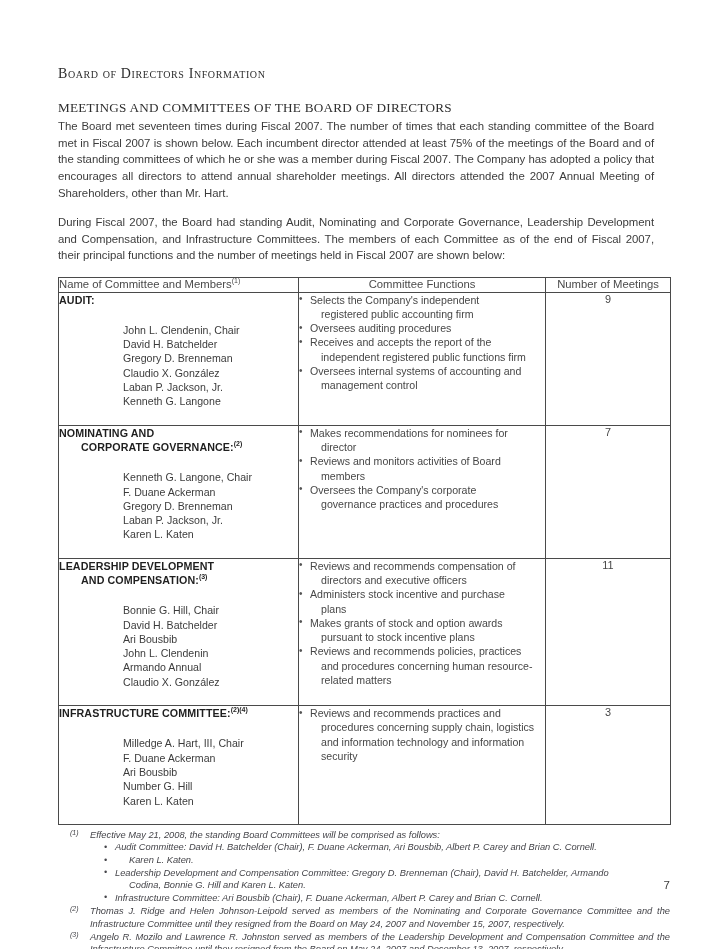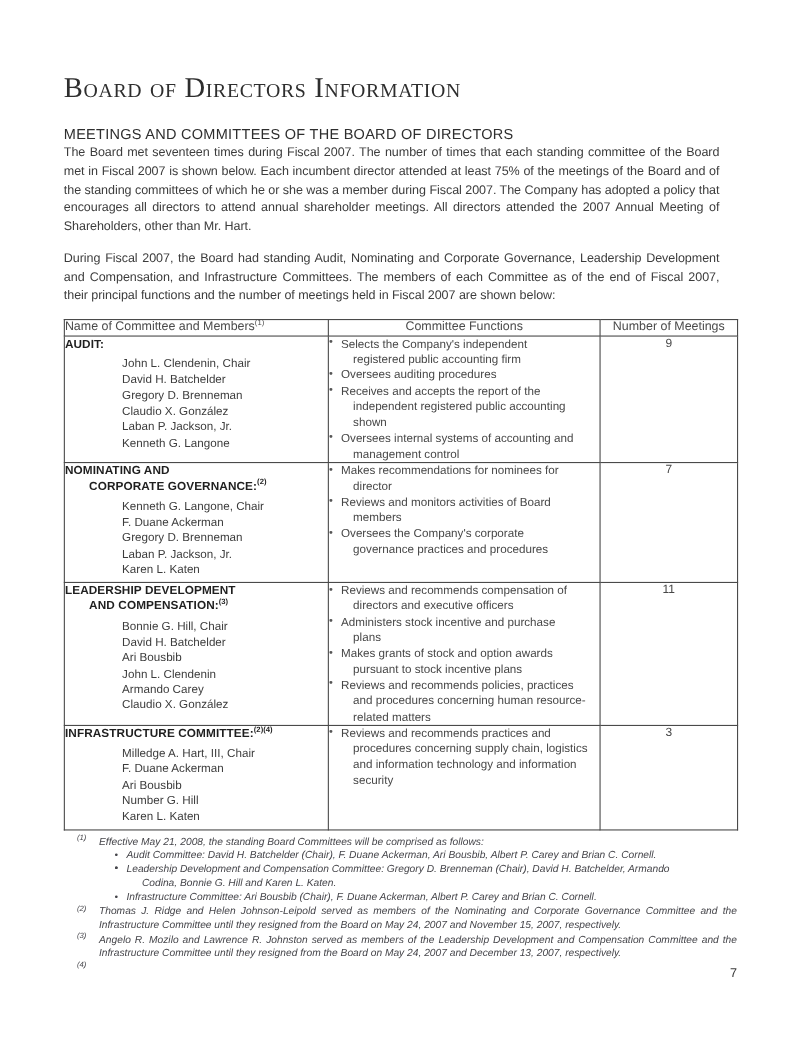--- a/index.html
+++ b/index.html
@@ -20,30 +20,30 @@
     left: 0; top: 0;
     width: 728px;
     height: 949px;
     box-sizing: border-box;
     padding: 66px 58px 40px 58px;
   }
 
   
   .doc-title {
     font-family: "Liberation Serif", serif;
-    font-size: 26px;
+    font-size: 14px;
     font-variant: small-caps;
     letter-spacing: 0.6px;
     color: #2e2e2e;
     margin: 0 0 19px 0;
     font-weight: normal;
     line-height: 1.1;
   }
   .section-heading {
-    font-family: Liberation Sans, sans-serif;
+    font-family: Liberation Serif, serif;
     font-size: 13.2px;
     letter-spacing: 0.25px;
     color: #2e2e2e;
     margin: 0 0 2px 0;
     font-weight: normal;
     line-height: 1.2;
   }
 
   
   .para {
@@ -108,21 +108,21 @@
   }
   .cmt-title-line2 {
     font-weight: bold;
     color: #1f1f1f;
     font-size: 10.7px;
     letter-spacing: 0.1px;
     display: block;
     padding-left: 22px;
   }
   .member-list {
-    margin: 4px;
+    margin: 16px;
     padding: 0 0 0 48px;
     list-style: none;
   }
   .member-list li { white-space: nowrap; }
 
   .func-list {
     margin: 0;
     padding: 0;
     list-style: none;
   }
@@ -231,21 +231,21 @@
               <li>David H. Batchelder</li>
               <li>Gregory D. Brenneman</li>
               <li>Claudio X. González</li>
               <li>Laban P. Jackson, Jr.</li>
               <li>Kenneth G. Langone</li>
             </ul></td>
           <td class="cell-funcs">
             <ul class="func-list">
               <li><span>Selects the Company's independent</span><span class="cont">registered public accounting firm</span></li>
               <li><span>Oversees auditing procedures</span></li>
-              <li><span>Receives and accepts the report of the</span><span class="cont">independent registered public accounting shown</span></li>
+              <li><span>Receives and accepts the report of the</span><span class="cont">independent registered public functions firm</span></li>
               <li><span>Oversees internal systems of accounting and</span><span class="cont">management control</span></li>
             </ul>
           </td>
           <td class="cell-meet">9</td>
         </tr>
         <tr>
           <td class="cell-name"><span class="cmt-title">NOMINATING AND</span><span class="cmt-title-line2">CORPORATE GOVERNANCE:<sup class="note">(2)</sup></span><ul class="member-list">
               <li>Kenneth G. Langone, Chair</li>
               <li>F. Duane Ackerman</li>
               <li>Gregory D. Brenneman</li>
@@ -260,21 +260,21 @@
             </ul>
           </td>
           <td class="cell-meet">7</td>
         </tr>
         <tr>
           <td class="cell-name"><span class="cmt-title">LEADERSHIP DEVELOPMENT</span><span class="cmt-title-line2">AND COMPENSATION:<sup class="note">(3)</sup></span><ul class="member-list">
               <li>Bonnie G. Hill, Chair</li>
               <li>David H. Batchelder</li>
               <li>Ari Bousbib</li>
               <li>John L. Clendenin</li>
-              <li>Armando Carey</li>
+              <li>Armando Annual</li>
               <li>Claudio X. González</li>
             </ul></td>
           <td class="cell-funcs">
             <ul class="func-list">
               <li><span>Reviews and recommends compensation of</span><span class="cont">directors and executive officers</span></li>
               <li><span>Administers stock incentive and purchase</span><span class="cont">plans</span></li>
               <li><span>Makes grants of stock and option awards</span><span class="cont">pursuant to stock incentive plans</span></li>
               <li><span>Reviews and recommends policies, practices</span><span class="cont">and procedures concerning human resource-related matters</span></li>
             </ul>
           </td>
@@ -294,21 +294,21 @@
             </ul>
           </td>
           <td class="cell-meet">3</td>
         </tr>
       </tbody>
   </table>
 
   <div class="footnotes">
       <div class="fn-item"><span class="fn-marker">(1)</span><span>Effective May 21, 2008, the standing Board Committees will be comprised as follows:</span><ul class="fn-sub">
           <li><span>Audit Committee: David H. Batchelder (Chair), F. Duane Ackerman, Ari Bousbib, Albert P. Carey and Brian C. Cornell.</span></li>
-          <li></li>
+          <li><span class="cont">Karen L. Katen.</span></li>
           <li><span>Leadership Development and Compensation Committee: Gregory D. Brenneman (Chair), David H. Batchelder, Armando</span><span class="cont">Codina, Bonnie G. Hill and Karen L. Katen.</span></li>
           <li><span>Infrastructure Committee: Ari Bousbib (Chair), F. Duane Ackerman, Albert P. Carey and Brian C. Cornell.</span></li>
         </ul></div>
       <div class="fn-item"><span class="fn-marker">(2)</span><span>Thomas J. Ridge and Helen Johnson-Leipold served as members of the Nominating and Corporate Governance Committee and the Infrastructure Committee until they resigned from the Board on May 24, 2007 and November 15, 2007, respectively.</span></div>
       <div class="fn-item"><span class="fn-marker">(3)</span><span>Angelo R. Mozilo and Lawrence R. Johnston served as members of the Leadership Development and Compensation Committee and the Infrastructure Committee until they resigned from the Board on May 24, 2007 and December 13, 2007, respectively.</span></div>
       <div class="fn-item"><span class="fn-marker">(4)</span></div>
     </div>
 
   <div class="page-number">7</div>
 </div>

